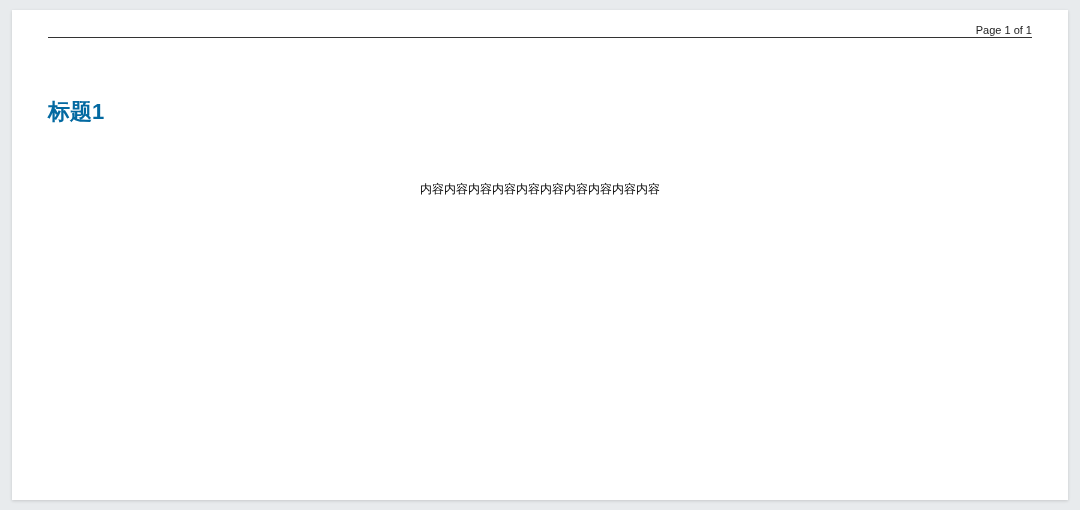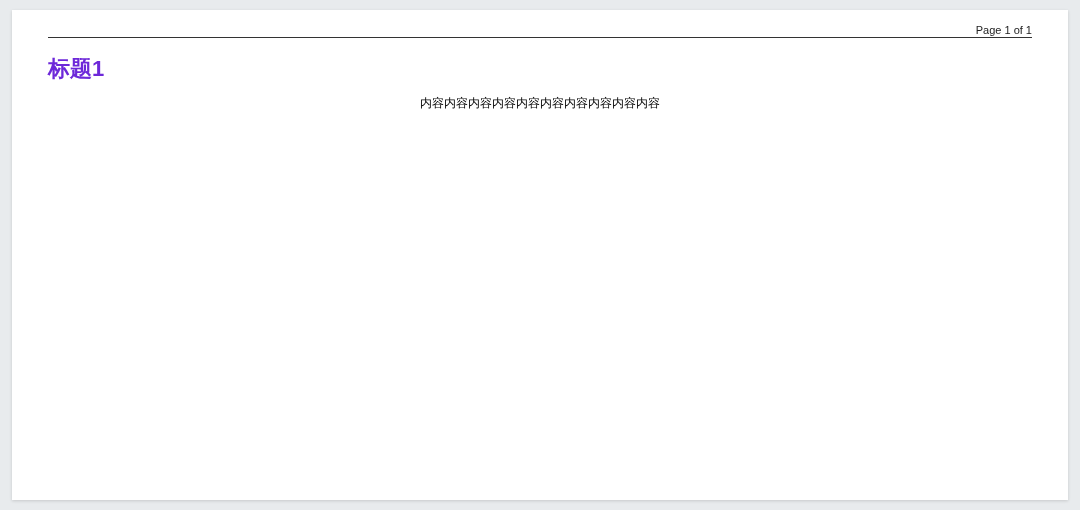--- a/index.html
+++ b/index.html
@@ -1,18 +1,19 @@
 <!DOCTYPE html>
 <html><head>
   <meta charset="utf-8">
   <style>
     * {
       margin: 0;
       padding: 0;
       box-sizing: border-box;
+      gap: 43px;
     }
     body {
       background: #e8ebed;
       font-family: Arial, "Microsoft YaHei", sans-serif;
       width: 1080px;
       height: 510px;
       padding: 10px 12px;
       overflow: hidden;
     }
     .page {
@@ -28,21 +29,21 @@
       border-bottom: 1px solid #333;
       padding-bottom: 0px;
       text-align: right;
       font-size: 11px;
       color: #222;
       line-height: 1.2;
     }
     .title {
       font-size: 22px;
       font-weight: bold;
-      color: #6d28d9;
+      color: #0369a1;
       margin-top: 16px;
       margin-bottom: 10px;
     }
     .body-text {
       font-size: 12px;
       color: #000;
       line-height: 1.6;
       text-align: center;
     }
   </style>

